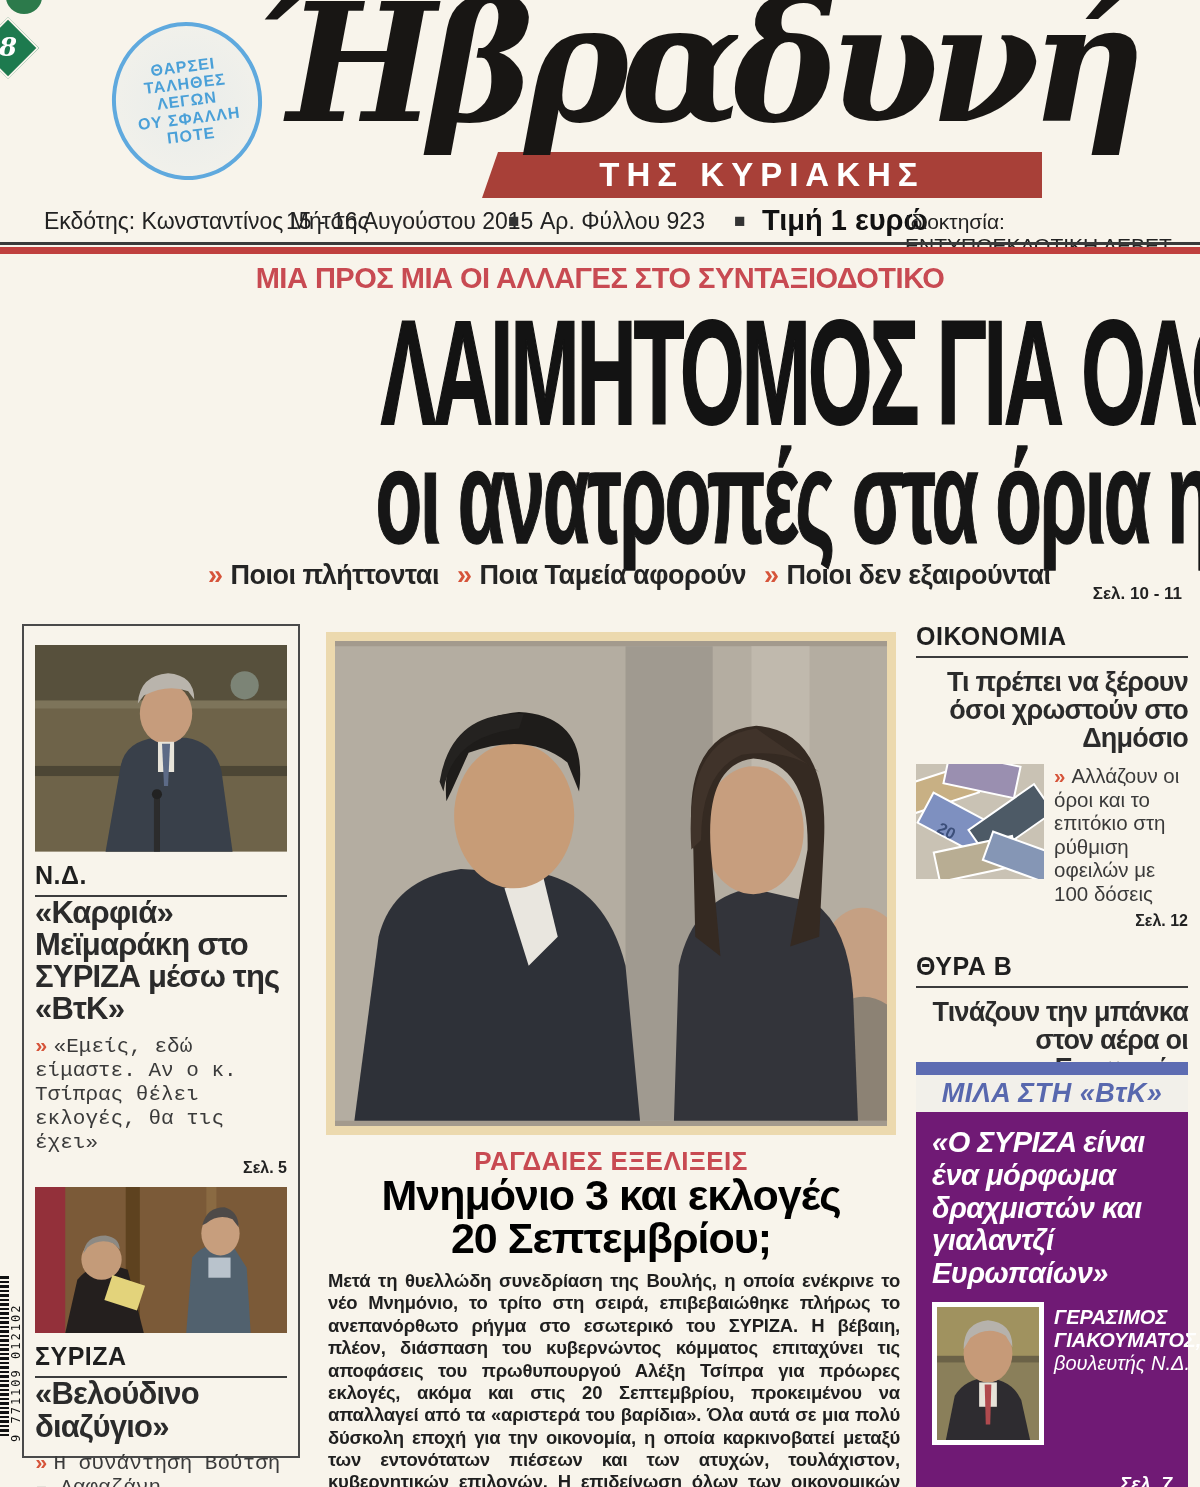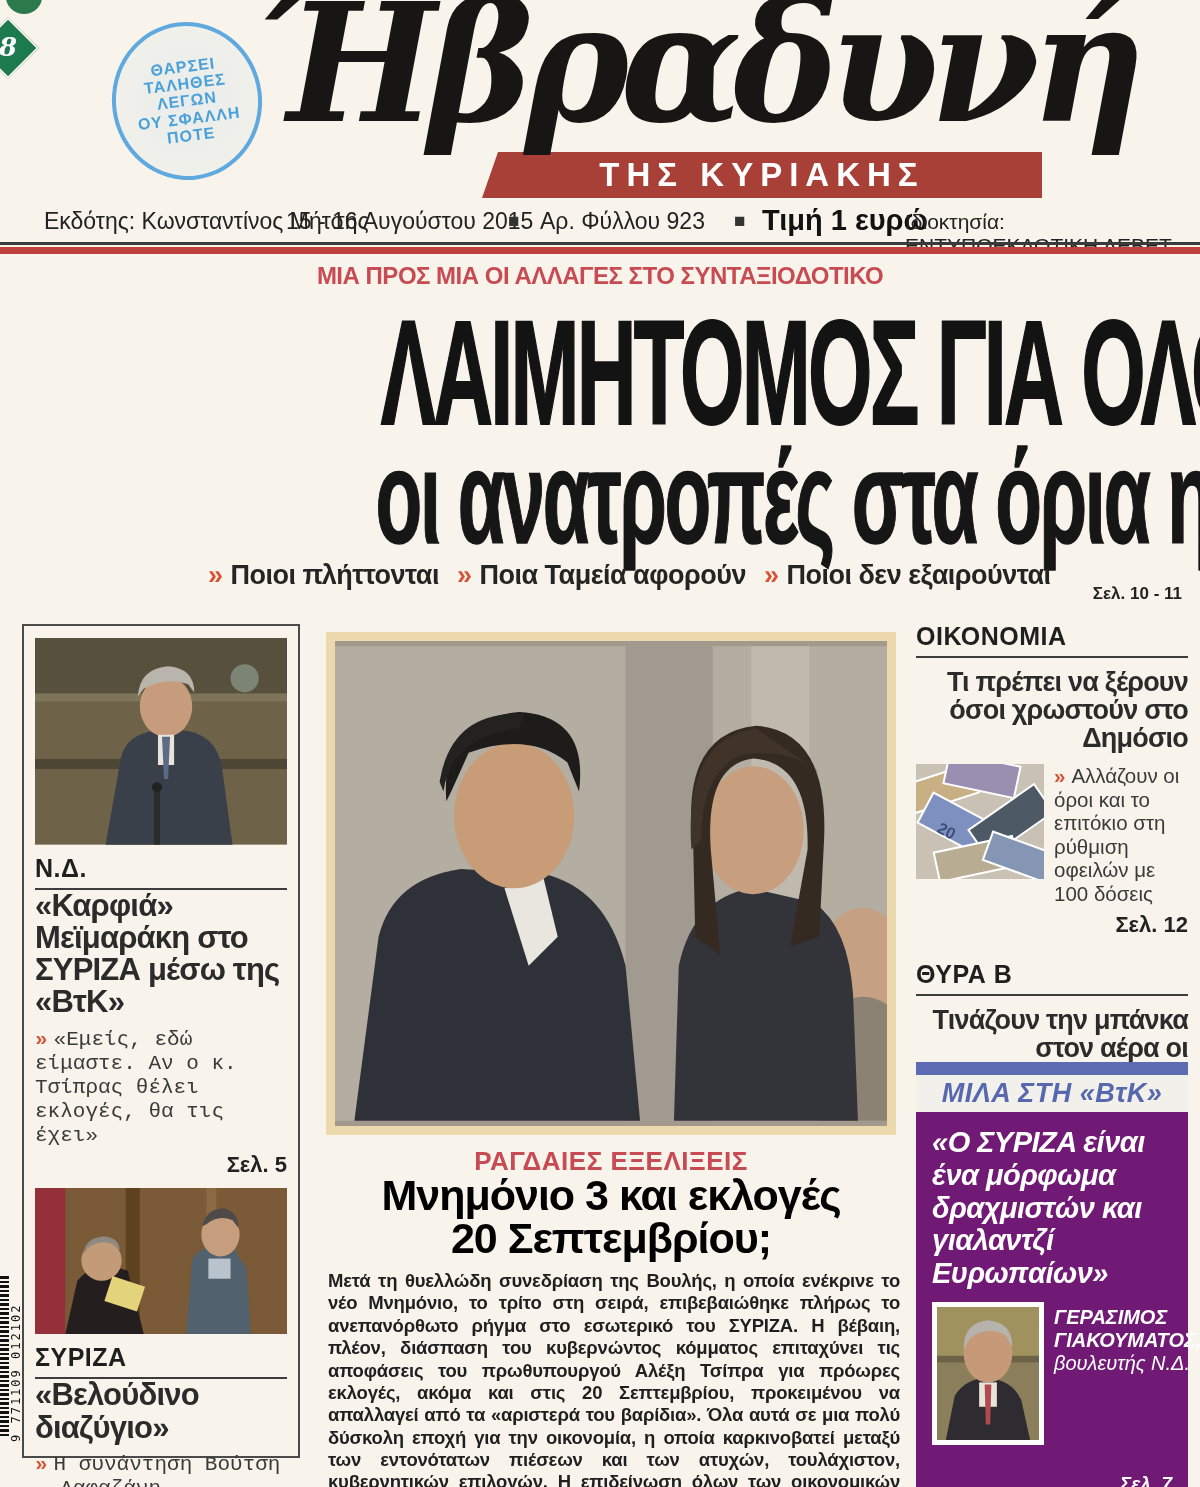--- a/index.html
+++ b/index.html
@@ -37,40 +37,40 @@
   .info-row .date{position:absolute;left:286px;top:4px;}
   .info-row .sq1{position:absolute;left:508px;top:6px;font-size:19px;color:#333;}
   .info-row .issue{position:absolute;left:540px;top:4px;}
   .info-row .sq2{position:absolute;left:734px;top:6px;font-size:19px;color:#333;}
   .info-row .price{position:absolute;left:762px;top:0;font-weight:bold;font-size:29px;color:#111;}
   .info-row .owner{position:absolute;left:905px;top:6px;font-size:21px;}
   .rule-dark{position:absolute;left:0;top:242px;width:1200px;height:3px;background:#3a3a3a;}
   .rule-red{position:absolute;left:0;top:247px;width:1200px;height:7px;background:#c0403e;}
   
   .kicker{position:absolute;left:0;top:262px;width:1200px;text-align:center;
-    color:#c84a52;font-weight:bold;font-size:24px;letter-spacing:-0.5px;}
+    color:#c84a52;font-weight:bold;font-size:29px;letter-spacing:-0.5px;}
   .hl1{position:absolute;left:0;top:288px;width:1200px;height:152px;text-align:center;overflow:visible;}
   .hl1 span{display:inline-block;font-weight:bold;font-size:148px;letter-spacing:-5px;color:#131313;
     transform:scale(0.56,1.0);transform-origin:center top;white-space:nowrap;-webkit-text-stroke:2px #131313;}
   .hl2{position:absolute;left:0;top:422px;width:1200px;height:132px;text-align:center;}
   .hl2 span{display:inline-block;font-weight:bold;font-size:132px;letter-spacing:-4px;color:#161616;
     transform:scale(0.58,1.0);transform-origin:center top;white-space:nowrap;-webkit-text-stroke:1.5px #161616;}
   .lead-bullets{position:absolute;left:208px;top:560px;width:900px;font-weight:bold;font-size:27px;color:#242424;letter-spacing:-0.5px;}
   .lead-bullets .chev{color:#d6543a;margin:0 8px 0 18px;}
   .lead-bullets .chev:first-child{margin-left:0;}
   .lead-ref{position:absolute;right:18px;top:584px;font-weight:bold;font-size:17px;color:#222;}
   
   .sec-label{font-weight:bold;font-size:25px;color:#1f1f1f;border-bottom:2px solid #3c3c3c;padding-bottom:5px;letter-spacing:0.5px;}
   .story-hl{font-weight:bold;color:#2b2b2b;line-height:1.04;letter-spacing:-0.8px;}
   .story-bullet{color:#3a3a3a;line-height:1.15;}
   .story-bullet .chev{color:#d6543a;font-weight:bold;margin-right:6px;}
-  .page-ref{font-weight:bold;font-size:22px;color:#222;text-align:right;}
+  .page-ref{font-weight:bold;font-size:16px;color:#222;text-align:right;}
   
   .left-box{position:absolute;left:22px;top:624px;width:278px;height:834px;border:2px solid #4a4a4a;
-    box-sizing:border-box;padding:12px 11px;display:flex;flex-direction:column;background:#f8f4eb;}
+    box-sizing:border-box;padding:19px 11px;display:flex;flex-direction:column;background:#f8f4eb;}
   .left-box .photo{width:100%;}
   .left-box .sec-label{margin-top:9px;}
   .left-box .story-hl{font-size:31px;}
   .left-box .story-bullet{font-size:21px;margin-top:9px;font-family:Liberation Mono, monospace;}
   .left-box .page-ref{margin-top:4px;}
   
   .barcode{position:absolute;left:0px;top:1444px;width:188px;height:22px;transform:rotate(-90deg);transform-origin:top left;}
   .barcode .stripes{height:9px;width:160px;margin-left:8px;
     background:repeating-linear-gradient(90deg,#111 0 2px,#f8f4eb 2px 4px,#111 4px 7px,#f8f4eb 7px 9px);}
   .barcode .num{font-family:"DejaVu Sans Mono",monospace;font-size:12px;letter-spacing:2px;color:#111;margin-left:2px;}

